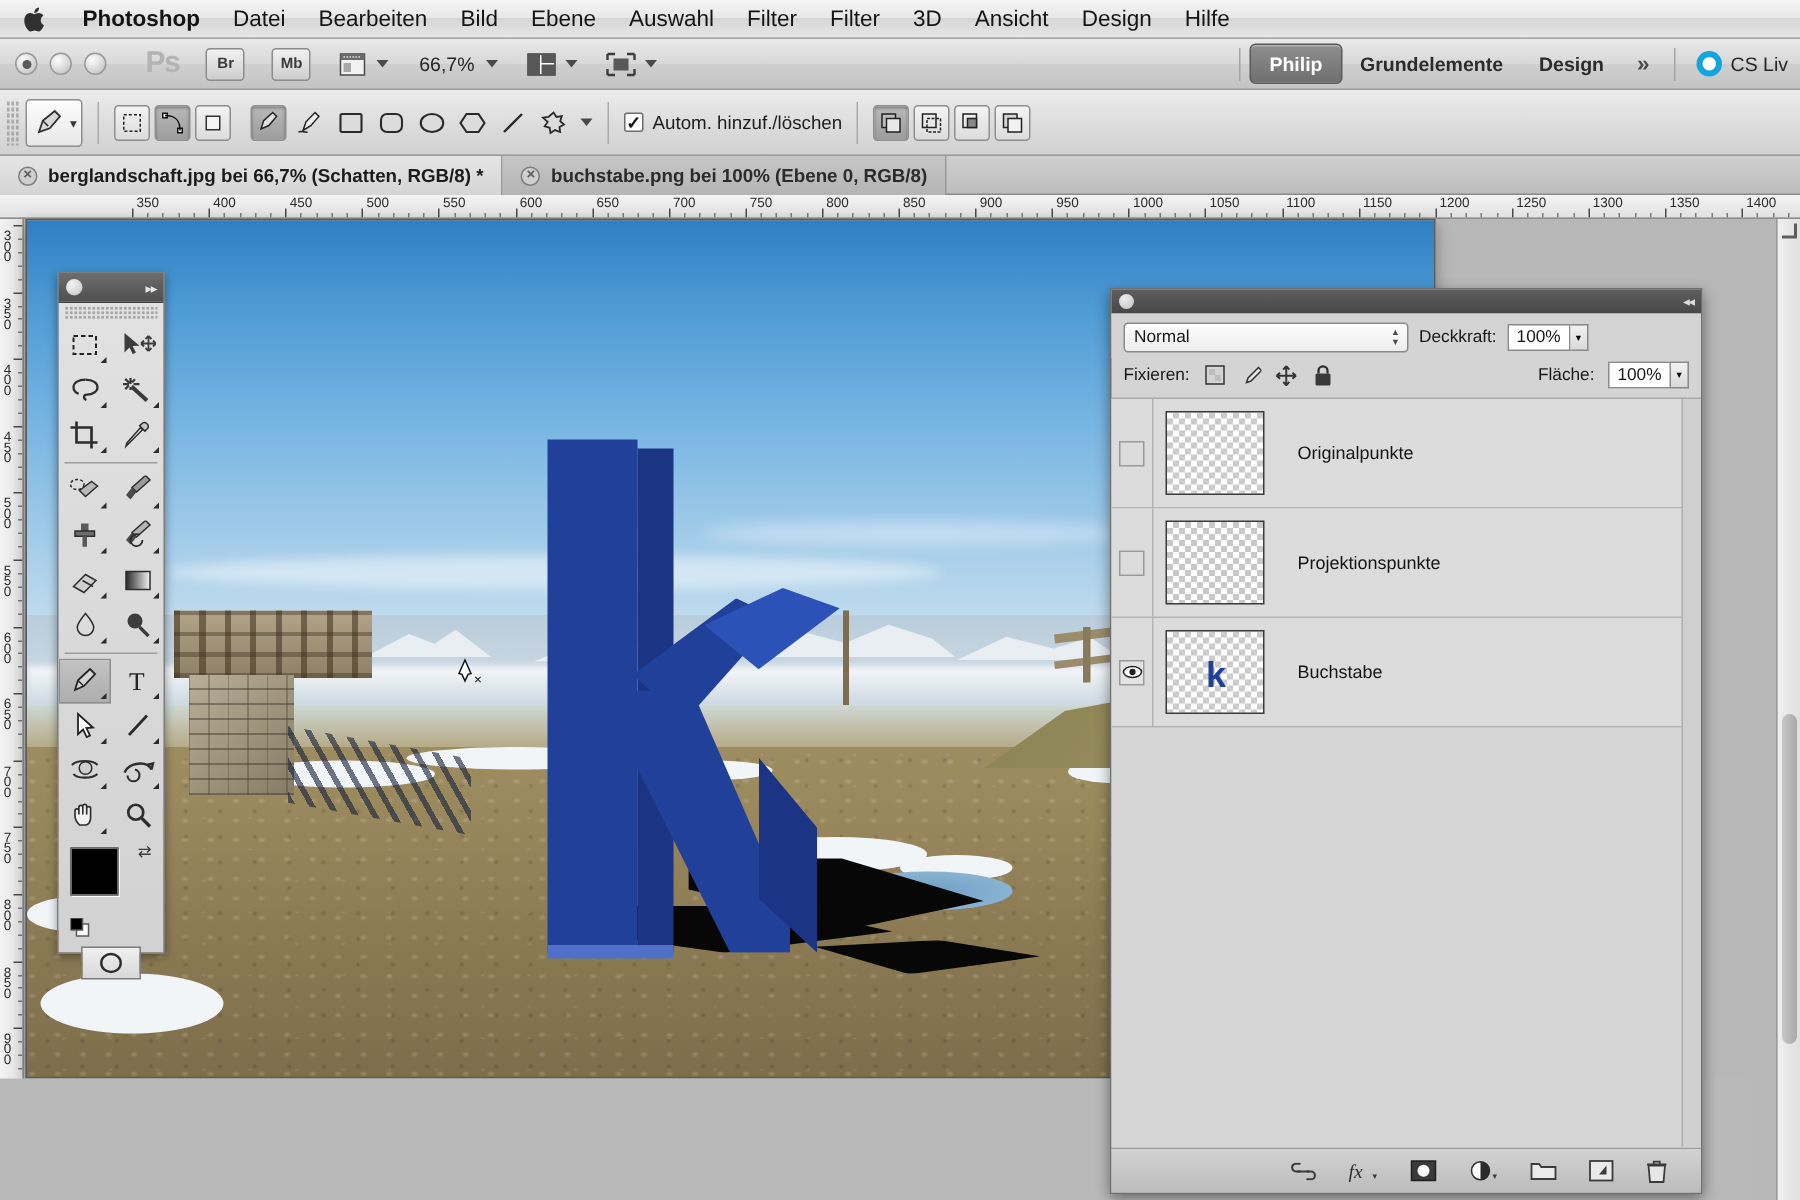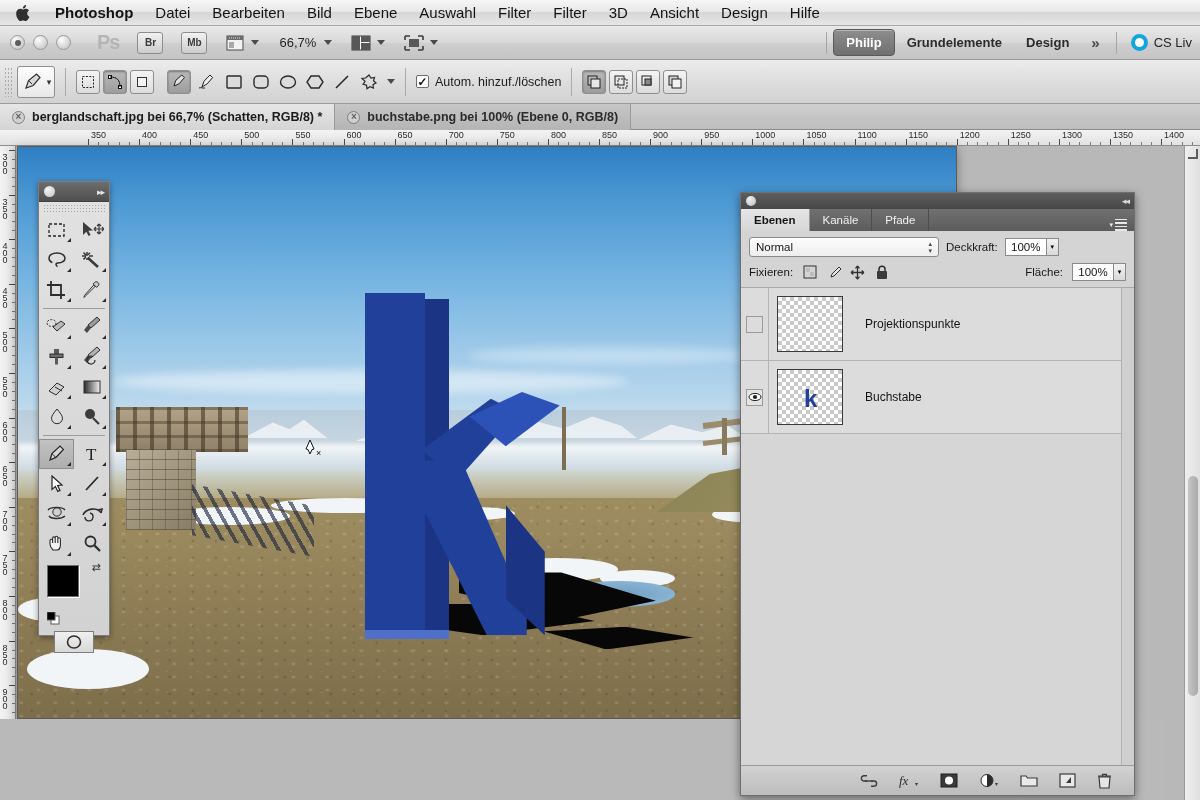--- a/index.html
+++ b/index.html
@@ -907,34 +907,20 @@
           <ellipse cx="10" cy="8" rx="6.5" ry="6" fill="none" stroke="#2d2d2d" stroke-width="1.6"></ellipse>
         </svg>
     </div>
   </div>
 
   <div class="panel">
     <div class="pn-titlebar">
       <span class="pn-dot"></span>
       <span class="pn-collapse">◂◂</span>
     </div>
-    <div class="pn-tabs">
-      <div class="pn-tab active">Ebenen</div>
-      <div class="pn-tab">Kanäle</div>
-      <div class="pn-tab">Pfade</div>
-      <div class="pn-menu">
-        <span style="font-size:7px">▾</span>
-        <span class="pn-hamb">
-            <i></i>
-            <i></i>
-            <i></i>
-            <i></i>
-          </span>
-      </div>
-    </div>
 
     <div class="pn-row1">
       <div class="blendsel">
         <span>Normal</span>
         <span class="spin">
             <span>▴</span>
             <span>▾</span>
           </span>
       </div>
       <span class="lbl">Deckkraft:</span>
@@ -975,20 +961,27 @@
       <span class="numfield">
         <span class="numbox">100%</span>
         <span class="numarrow">
             <span style="font-size:7px">▾</span>
           </span>
       </span>
     </div>
 
     <div class="layerlist">
 
+      <div class="layerrow">
+        <div class="eyecol">
+            <div class="eyebox empty"></div>
+          </div>
+        <div class="thumb"></div>
+        <div class="layername">Originalpunkte</div>
+      </div>
 
       <div class="layerrow">
         <div class="eyecol">
             <div class="eyebox empty"></div>
           </div>
         <div class="thumb"></div>
         <div class="layername">Projektionspunkte</div>
       </div>
 
 

